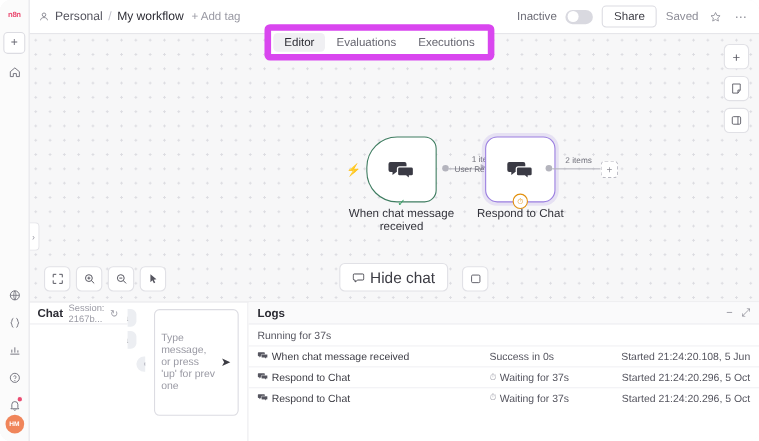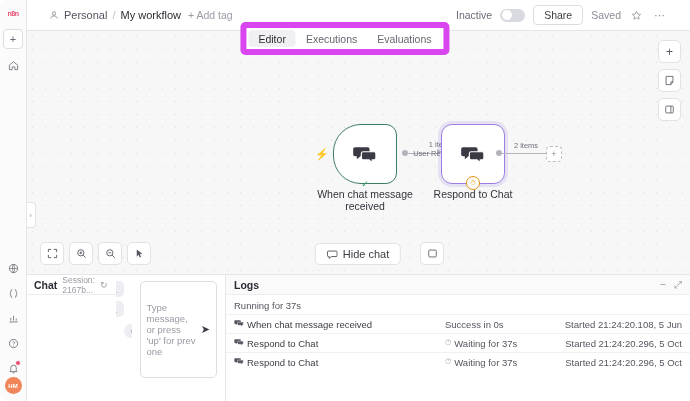--- a/index.html
+++ b/index.html
@@ -42,21 +42,21 @@
   .rail-badge{position:relative;}
   .rail-badge:after{
     content:"";position:absolute;right:1px;top:1px;width:4px;height:4px;
     border-radius:50%;background:#ea4b71;border:1px solid #fbfbfb;
   }
 
   
   .topbar{
     position:absolute;left:26px;right:0;top:0;height:30px;
     background:#fff;border-bottom:1px solid #e6e6ea;
-    display:flex;align-items:center;padding:0 23px;gap:7px;z-index:5;text-align:center;
+    display:flex;align-items:center;padding:0 9px;gap:7px;z-index:5;text-align:center;
   }
   .crumb{display:flex;align-items:center;gap:5px;color:#55555f;font-size:11px;}
   .crumb .sep{color:#c2c2cb;font-size:11px;}
   .crumb .cur{color:#2b2b33;}
   .add-tag{color:#9a9aa4;font-size:10.5px;}
   .topbar-right{margin-left:auto;display:flex;align-items:center;gap:8px;}
   .inactive-lbl{color:#6c6c76;font-size:10.5px;}
   .toggle{
     width:25px;height:13px;border-radius:7px;background:#d9d9e0;position:relative;
   }
@@ -160,21 +160,21 @@
     position:absolute;left:14px;bottom:10px;display:flex;gap:5px;
   }
   .ct-btn{
     width:22px;height:21px;border:1px solid #e1e1e6;background:#fff;border-radius:5px;
     display:flex;align-items:center;justify-content:center;color:#55555f;font-size:11px;
   }
   .hide-chat{
     position:absolute;left:50%;transform:translateX(-50%);bottom:10px;
     display:flex;align-items:center;gap:5px;
     border:1px solid #e1e1e6;background:#fff;border-radius:5px;
-    padding:4px 11px;font-size:11px;color:#3c3c44;
+    padding:4px 11px;font-size:14px;color:#3c3c44;
   }
   .log-sq{
     position:absolute;left:calc(50% + 62px);bottom:10px;
     width:22px;height:21px;border:1px solid #e1e1e6;background:#fff;border-radius:5px;
     display:flex;align-items:center;justify-content:center;color:#55555f;font-size:10px;
   }
 
   
   .bottom{
     position:absolute;left:26px;right:0;bottom:0;height:126px;
@@ -295,22 +295,22 @@
         <svg width="11" height="11" viewBox="0 0 16 16">
             <path d="M8 2l1.8 3.8 4.2.5-3.1 2.9.9 4.1L8 11.3 4.2 13.3l.9-4.1L2 6.3l4.2-.5z" fill="none" stroke="#8c8c96" stroke-width="1.1"></path>
           </svg>
       </div>
       <div class="tb-icon">⋯</div>
     </div>
   </div>
 
   <div class="tabs">
     <div class="tab active">Editor</div>
+    <div class="tab">Evaluations</div>
     <div class="tab">Executions</div>
-    <div class="tab">Evaluations</div>
   </div>
 
   <div class="canvas">
 
     <div class="collapse-tab">›</div>
 
     <div class="canvas-rt">
       <div class="sq-btn">+</div>
       <div class="sq-btn">
         <svg width="11" height="11" viewBox="0 0 16 16">

